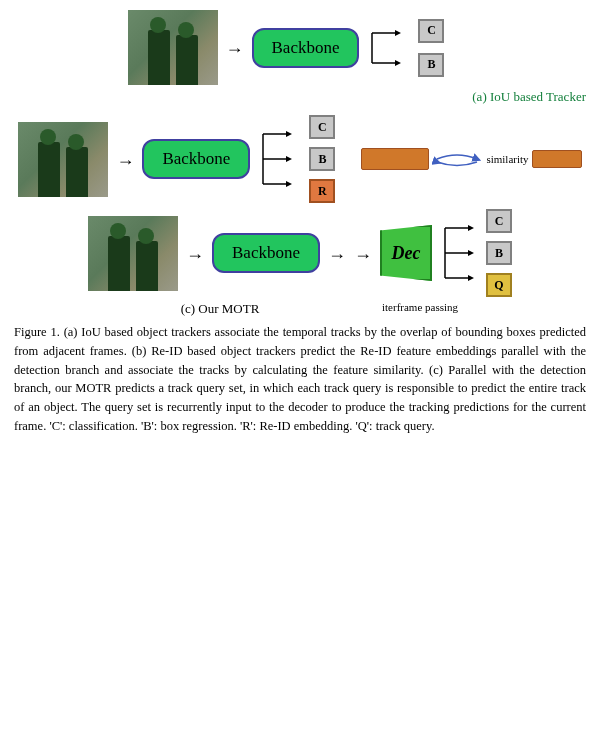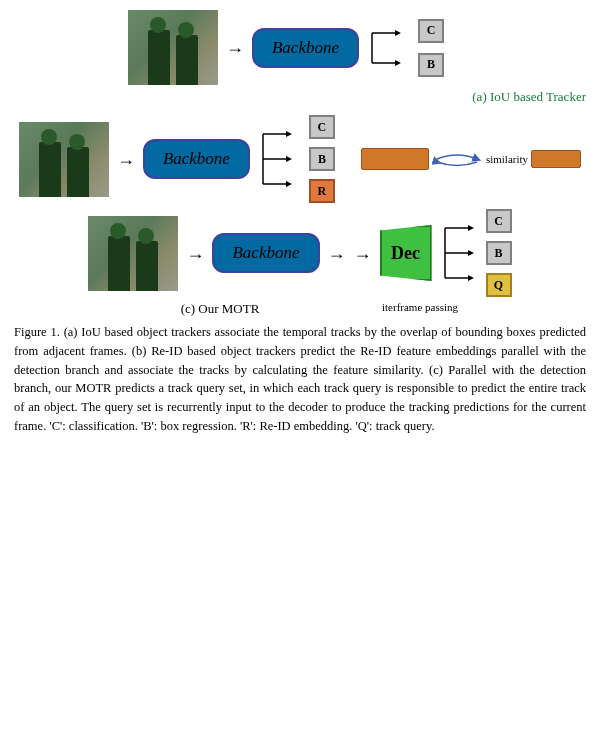--- a/index.html
+++ b/index.html
@@ -70,23 +70,22 @@
       font-size: 18px;
       color: #000;
     }
 
     
     .backbone-box {
       border: 2px solid #4040a0;
       border-radius: 12px;
       padding: 8px 18px;
       font-size: 17px;
-      font-style: italic;
-      color: #000;
-      background: #0369a1;
+      color: #000;
+      background: #22c55e;
       white-space: nowrap;
     }
 
     
     .output-box {
       border: 2px solid #808080;
       background: #c8c8c8;
       width: 26px;
       height: 24px;
       display: flex;
@@ -166,20 +165,21 @@
       padding: 10px 8px;
       font-size: 18px;
       font-weight: bold;
       color: #000;
       clip-path: polygon(0% 10%, 100% 0%, 100% 100%, 0% 90%);
       width: 52px;
       height: 56px;
       display: flex;
       align-items: center;
       justify-content: center;
+      font-style: italic;
     }
 
     
     .output-box-q {
       background: #e0c040;
       border: 2px solid #a08020;
       width: 26px;
       height: 24px;
       display: flex;
       align-items: center;

